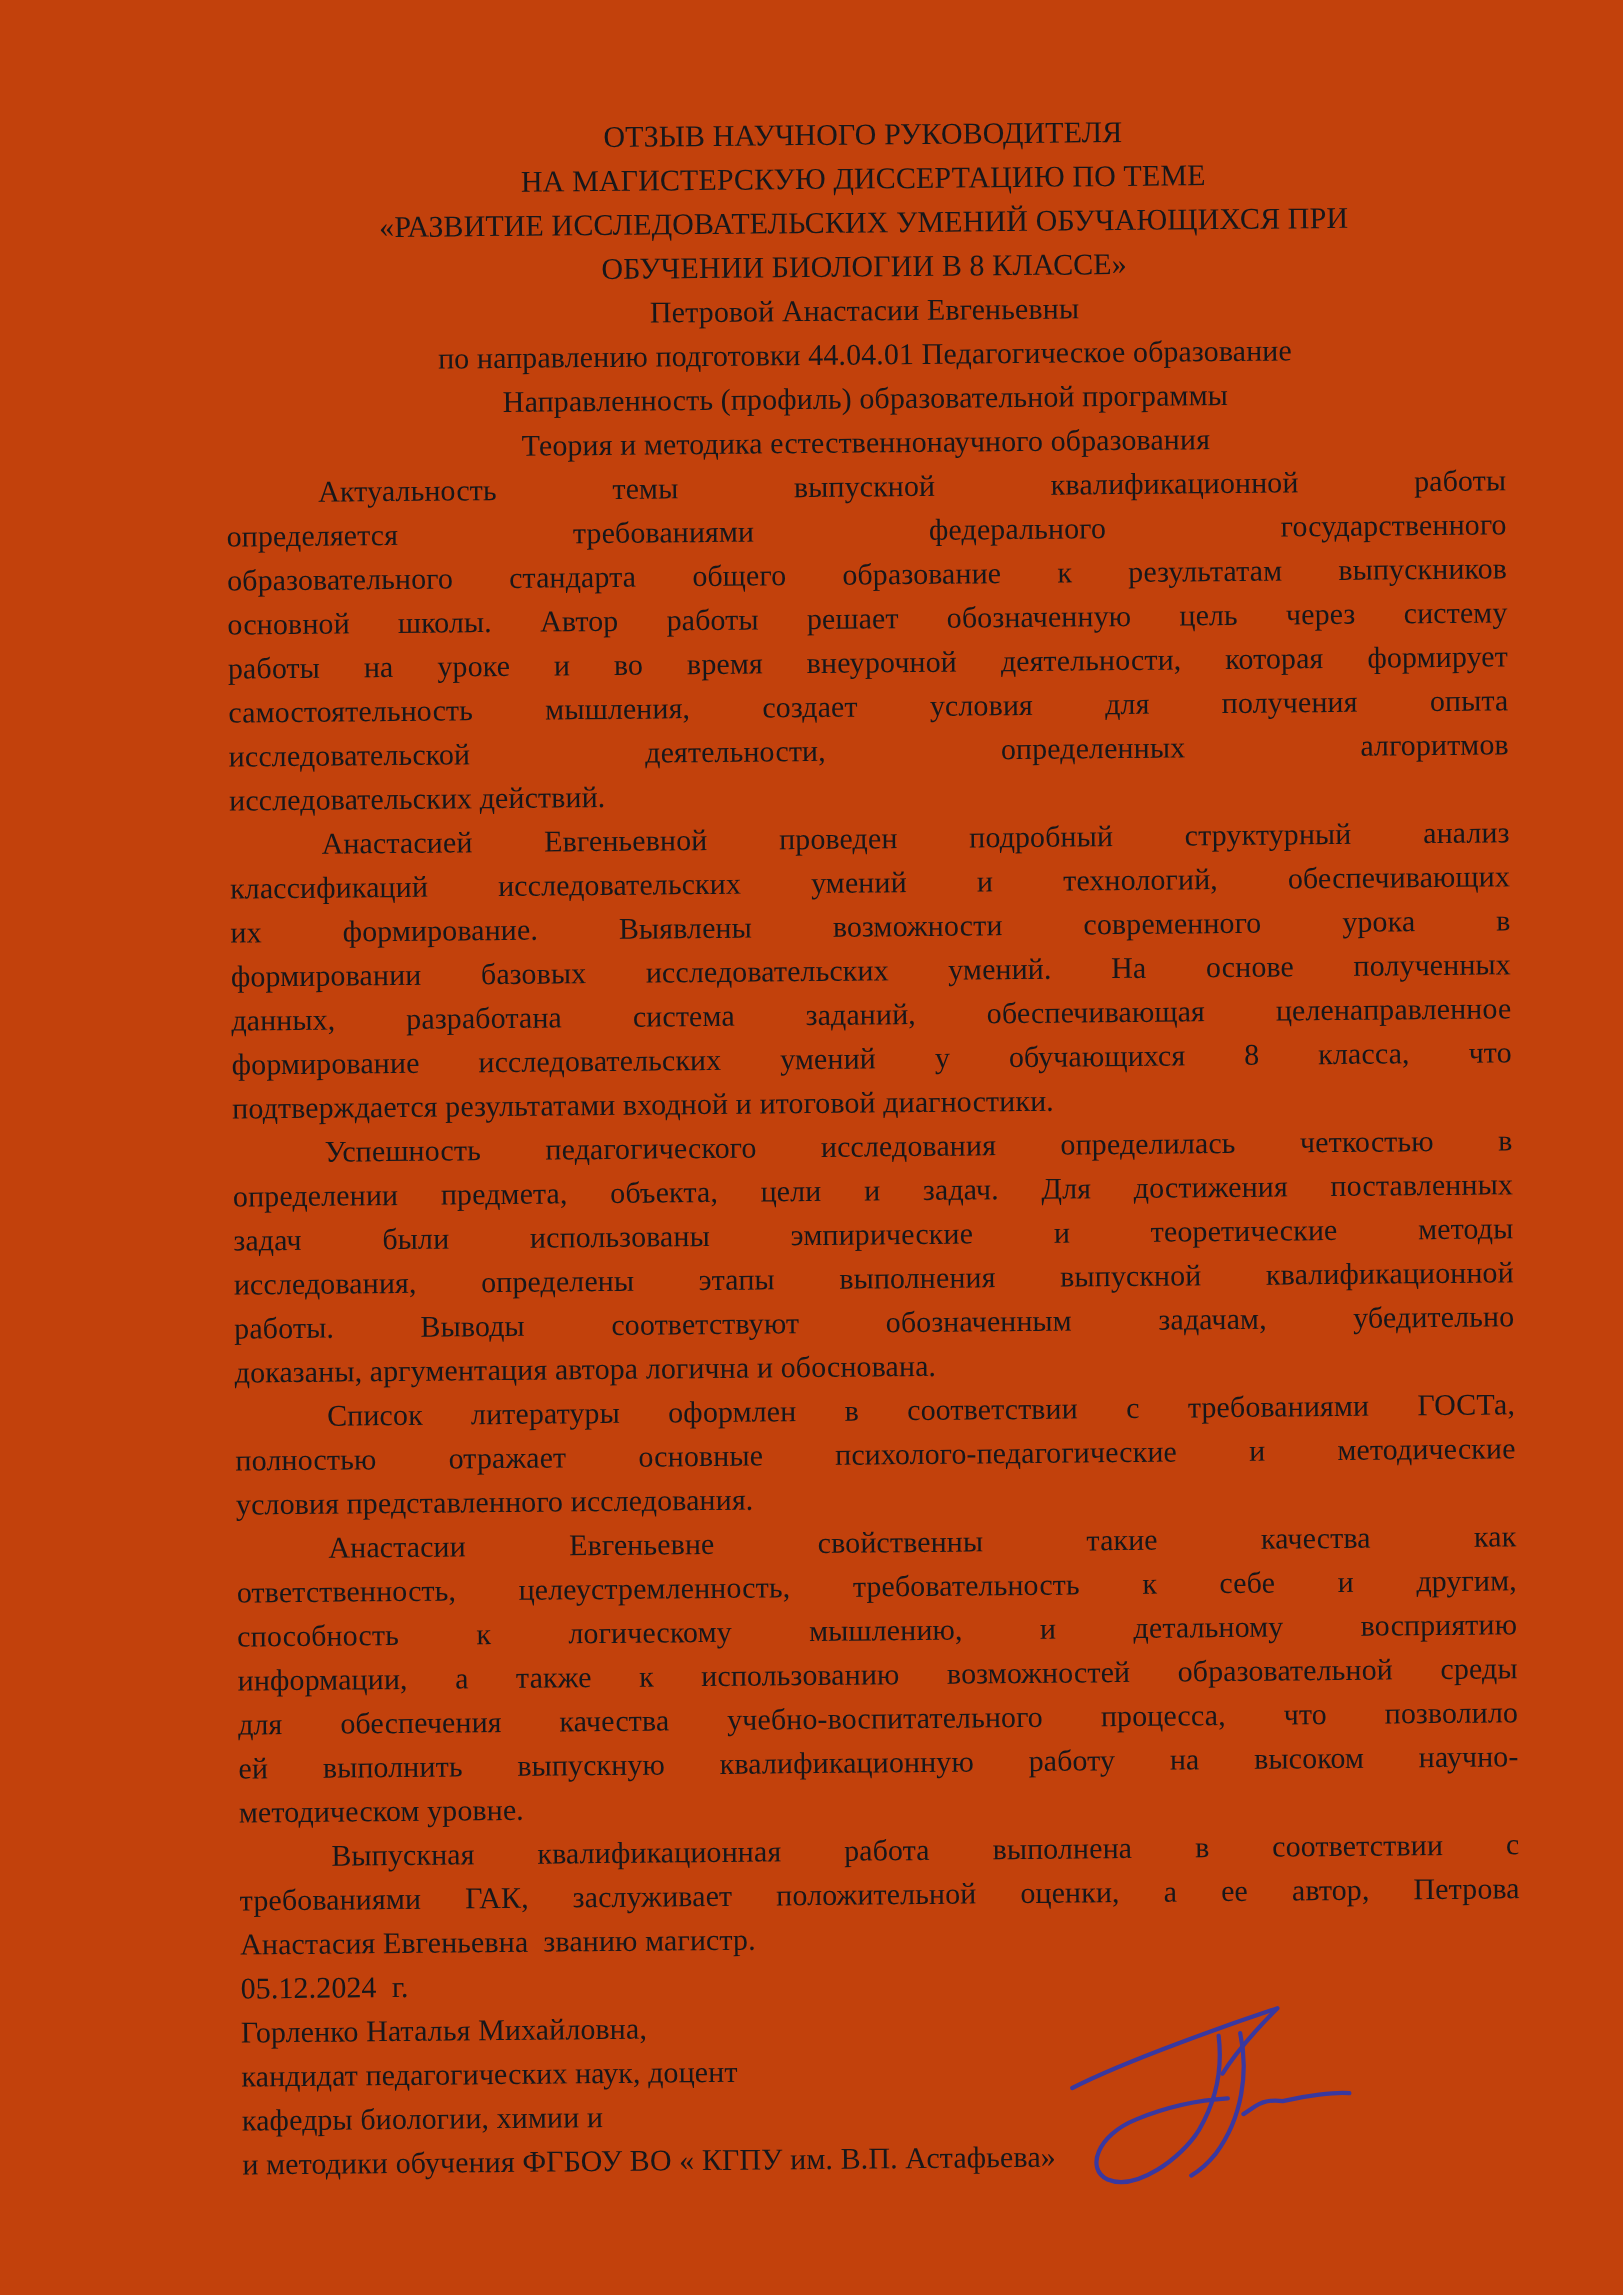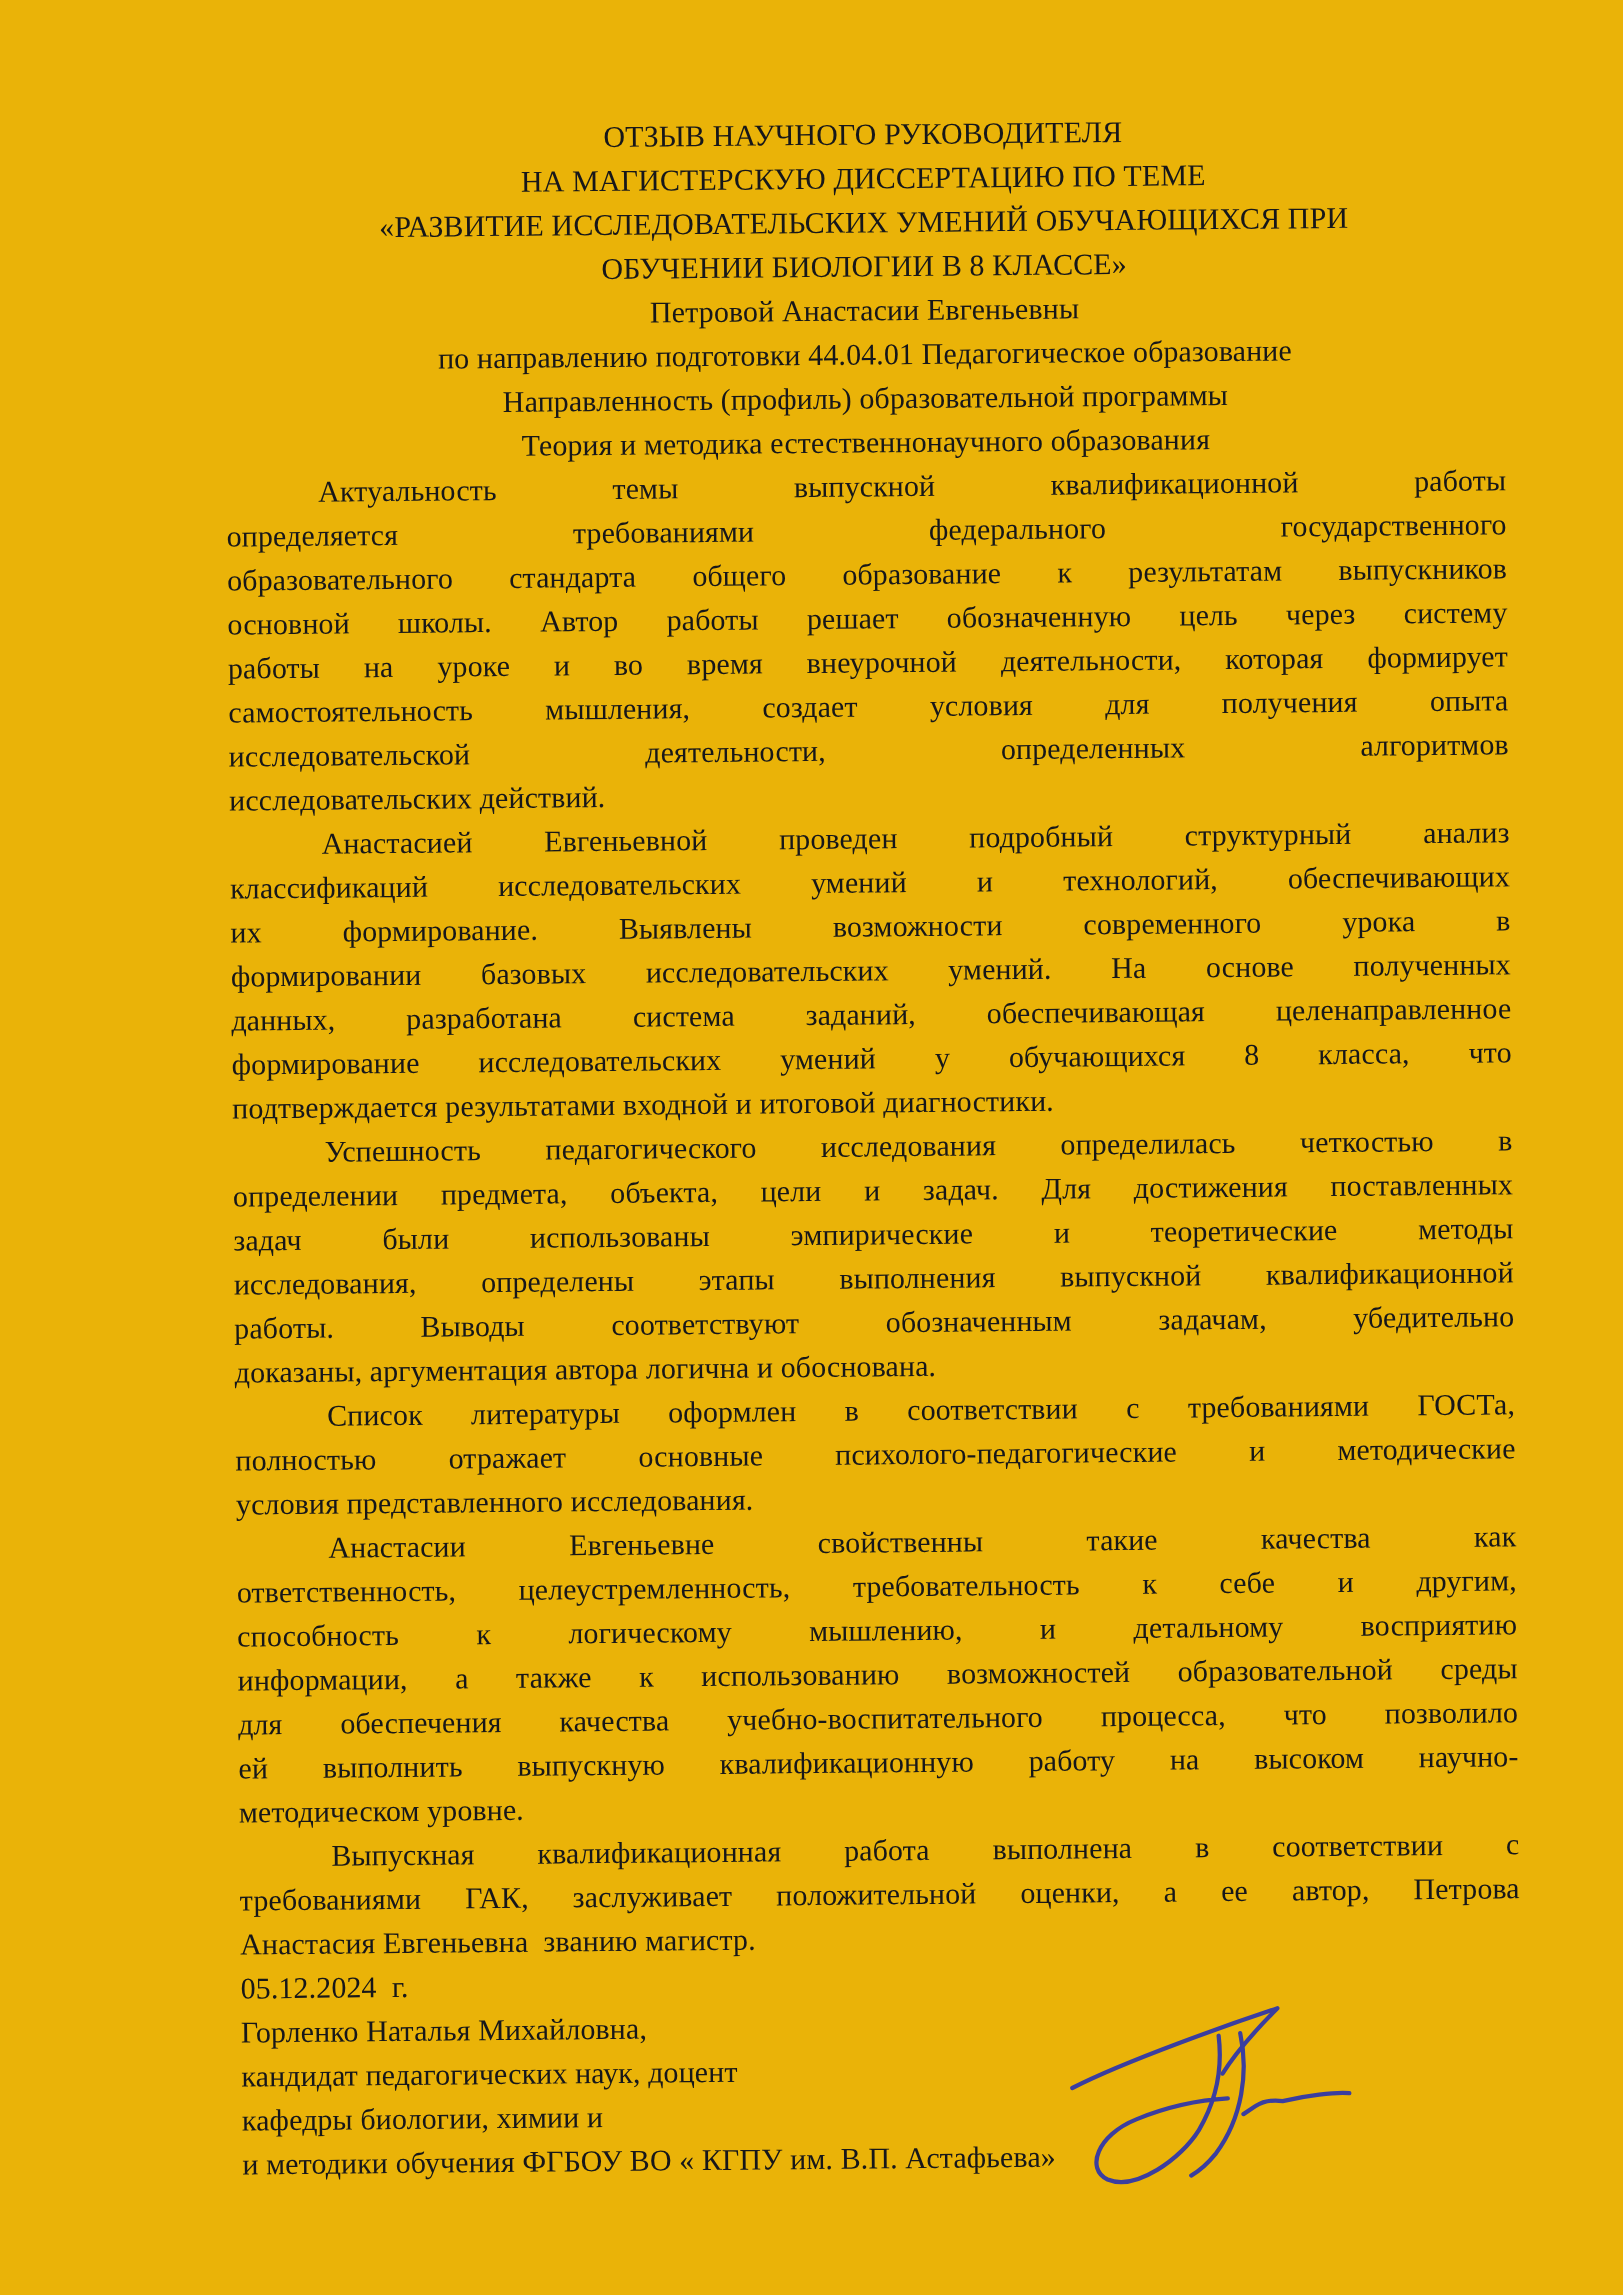--- a/index.html
+++ b/index.html
@@ -4,21 +4,21 @@
 <style>
   html, body {
     margin: 0;
     padding: 0;
     background: #ffffff;
   }
   .page {
     position: relative;
     width: 1623px;
     height: 2295px;
-    background: #eab308;
+    background: #c2410c;
     overflow: hidden;
     font-family: "Liberation Serif", "DejaVu Serif", serif;
     color: #17171a;
   }
   .sheet-content {
     position: absolute;
     left: 0;
     top: 0;
     width: 1623px;
     box-sizing: border-box;

